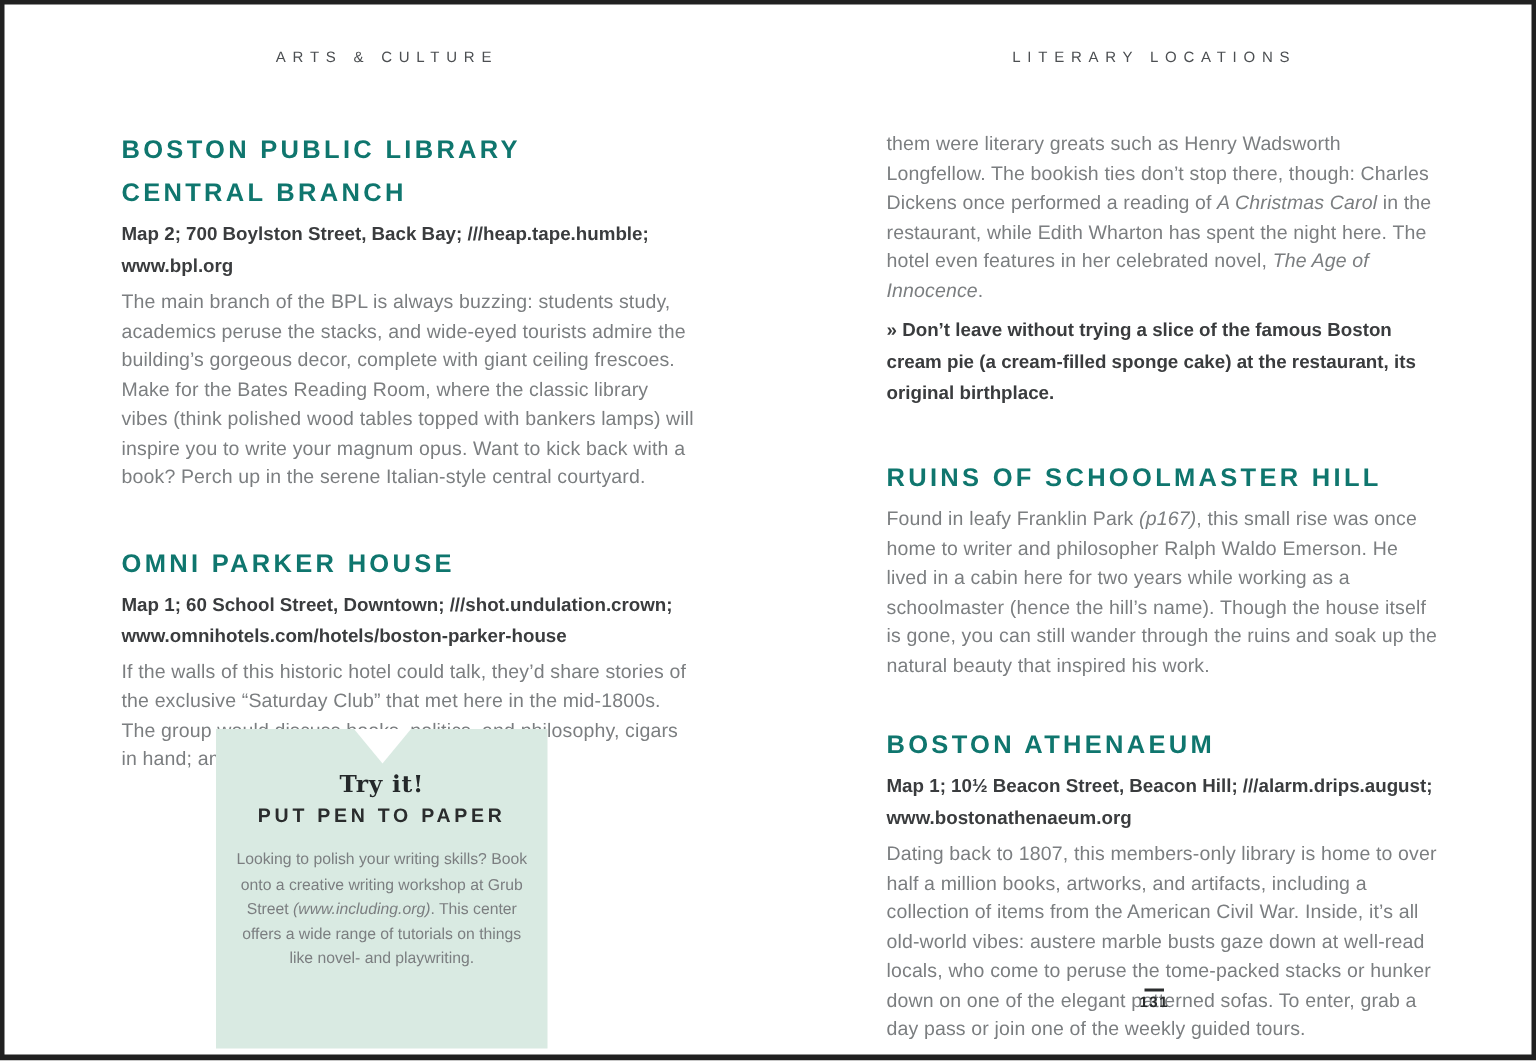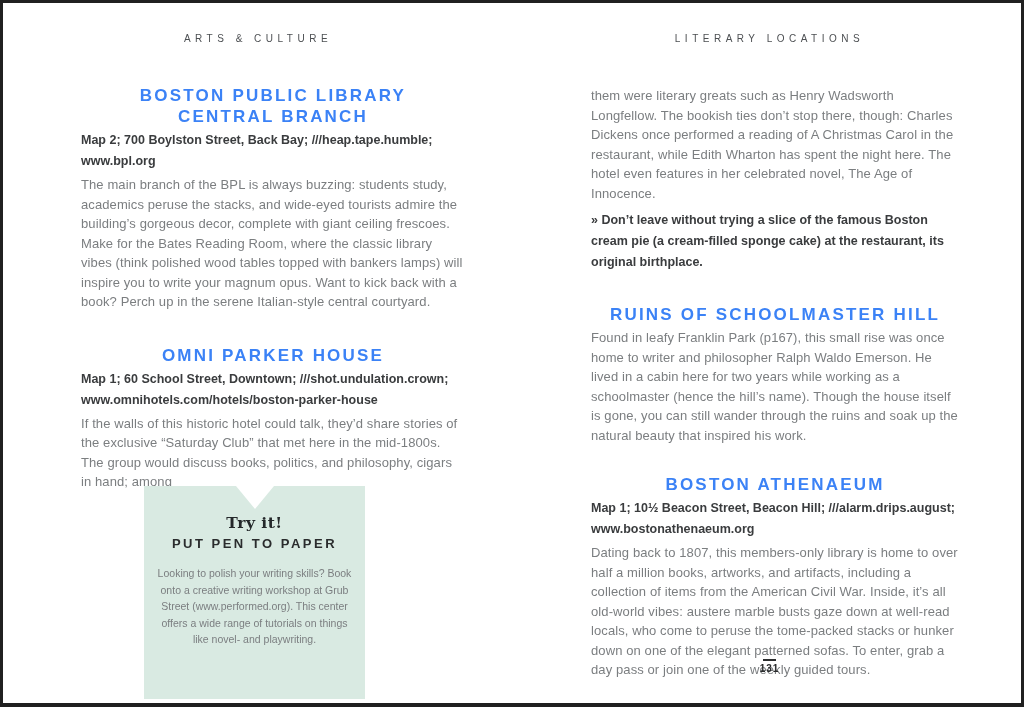--- a/index.html
+++ b/index.html
@@ -9,32 +9,32 @@
     overflow:hidden; font-family:"Liberation Sans", sans-serif;padding-left:32px;
   }
   .running-head { position:absolute; top:30px; font-size:10px; letter-spacing:4.5px; color:#4c4f52; text-align:center; }
   .rh-left { left:0; width:510px; }
   .rh-right { left:514px; width:505px; }
 
   .col { position:absolute; top:0; }
   .col-left { left:78px; width:384px; }
   .col-right { left:588px; width:368px; }
 
-  .sec-title { margin:0; font-size:17px; font-weight:bold; letter-spacing:2.2px; line-height:21px; color:#3b82f6; text-align:center; white-space:pre-line; }
+  .sec-title { margin:0; font-size:17px; font-weight:bold; letter-spacing:2.2px; line-height:29px; color:#0f766e; text-align:left; white-space:pre-line; }
   .sec-addr { font-size:12.5px; font-weight:bold; line-height:21px; color:#3a3c3e; text-align:left; white-space:pre-line; margin:3px 0 0; }
   .sec-body { font-size:13px; line-height:19.5px; color:#7b7e80; margin:3px 0 0; letter-spacing:0.1px; }
 
   .mt-first { margin-top:82px; }
   .mt-sec2 { margin-top:33px; }
   .cont { margin-top:83px; }
   .tip { font-size:12.5px; font-weight:bold; line-height:21px; color:#3a3c3e; margin:7px 0 0; }
   .mt-sec3 { margin-top:31px; }
   .mt-sec4 { margin-top:29px; }
 
-  .it { }
+  .it { font-style:italic; }
   .bd { font-weight:bold; }
 
   .try-box { position:absolute; left:141px; top:483px; width:221px; bottom:4px; background:#d9eae2; text-align:center; }
   .try-notch { position:absolute; top:0; left:50%; transform:translateX(-50%); width:0; height:0;
     border-left:19px solid transparent; border-right:19px solid transparent; border-top:23px solid #ffffff; }
   .try-kicker { margin-top:27px; font-family:"DejaVu Serif", serif; font-weight:bold; font-size:15.5px; color:#24282a; letter-spacing:0.5px; }
   .try-title { margin-top:4px; font-size:13px; font-weight:bold; letter-spacing:2.5px; color:#2a2c2d; }
   .try-body { margin:14px auto 0; width:203px; font-size:10.5px; line-height:16.5px; color:#7b7e80; }
 
   .pagenum-wrap { position:absolute; left:514px; width:505px; top:656px; text-align:center; }
@@ -59,21 +59,21 @@
     <h2 class="sec-title mt-sec2">OMNI PARKER HOUSE</h2>
     <div class="sec-addr">Map 1; 60 School Street, Downtown; ///shot.undulation.crown;
 www.omnihotels.com/hotels/boston-parker-house</div>
     <p class="sec-body">If the walls of this historic hotel could talk, they’d share stories of the exclusive “Saturday Club” that met here in the mid-1800s. The group would discuss books, politics, and philosophy, cigars in hand; among</p>
   </div>
 
   <div class="try-box">
     <div class="try-notch"></div>
     <div class="try-kicker">Try it!</div>
     <div class="try-title">PUT PEN TO PAPER</div>
-    <p class="try-body"><span>Looking to polish your writing skills? Book onto a creative writing workshop at Grub Street </span><span class="it">(www.performed.org)</span><span>. This center offers a wide range of tutorials on things like novel- and playwriting.</span></p>
+    <p class="try-body"><span>Looking to polish your writing skills? Book onto a creative writing workshop at Grub Street </span><span class="it">(www.including.org)</span><span>. This center offers a wide range of tutorials on things like novel- and playwriting.</span></p>
   </div>
 
   <div class="col col-right">
     <p class="sec-body cont"><span>them were literary greats such as Henry Wadsworth Longfellow. The bookish ties don’t stop there, though: Charles Dickens once performed a reading of </span><span class="it">A Christmas Carol</span><span> in the restaurant, while Edith Wharton has spent the night here. The hotel even features in her celebrated novel, </span><span class="it">The Age of Innocence</span><span>.</span></p>
     <p class="tip"><span class="bd">»  </span><span class="bd">Don’t leave without </span><span class="bd">trying a slice of the famous Boston cream pie (a cream-filled sponge cake) at the restaurant, its original birthplace.</span></p>
 
     <h2 class="sec-title mt-sec3">RUINS OF SCHOOLMASTER HILL</h2>
     <p class="sec-body"><span>Found in leafy Franklin Park </span><span class="it">(p167)</span><span>, this small rise was once home to writer and philosopher Ralph Waldo Emerson. He lived in a cabin here for two years while working as a schoolmaster (hence the hill’s name). Though the house itself is gone, you can still wander through the ruins and soak up the natural beauty that inspired his work.</span></p>
 
     <h2 class="sec-title mt-sec4">BOSTON ATHENAEUM</h2>

